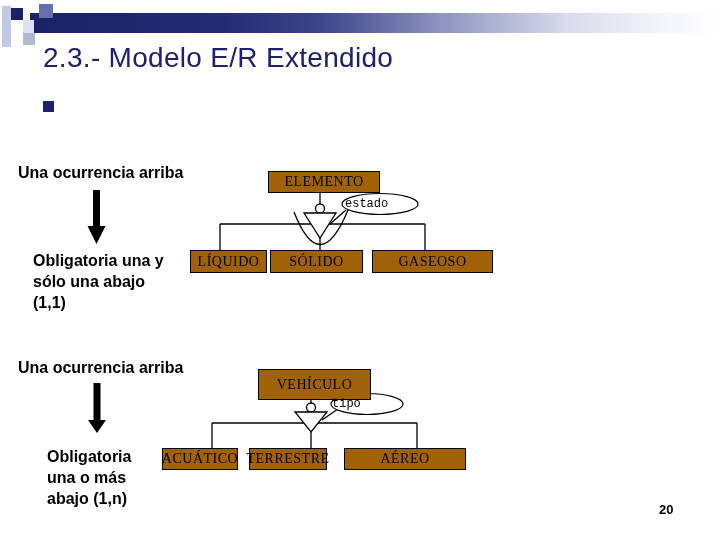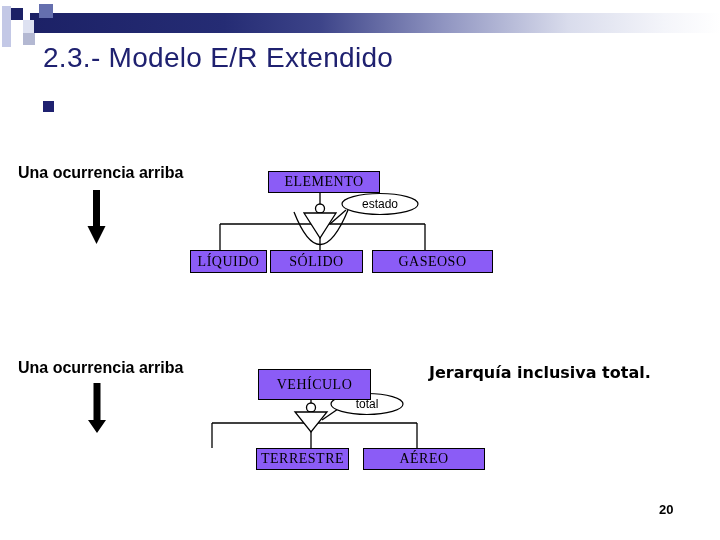--- a/index.html
+++ b/index.html
@@ -17,25 +17,25 @@
   .sq-gray{left:23px;top:33px;width:12px;height:12px;background:#b3b8d2;}
   .sq-slate{left:39px;top:4px;width:14px;height:14px;background:#656fae;}
   
   .title{position:absolute;left:43px;top:42px;font-size:28px;color:#1f2170;letter-spacing:0.3px;white-space:nowrap;}
   .bullet-sq{position:absolute;left:43px;top:101px;width:11px;height:11px;background:#1f2170;}
   .bullet-label{position:absolute;left:67px;top:94px;font-size:20px;color:#1f2170;white-space:nowrap;}
   
   .note{position:absolute;font-size:16px;font-weight:bold;color:#000;line-height:21px;white-space:nowrap;}
   .caption{position:absolute;font-family:"DejaVu Sans",sans-serif;font-size:16px;font-weight:bold;color:#000;white-space:nowrap;}
   .entity{
-    position:absolute;background:#8b5cf6;border:1.5px solid #000;box-sizing:border-box;
+    position:absolute;background:#a16207;border:1.5px solid #000;box-sizing:border-box;
     font-family:"Liberation Serif",serif;font-size:14px;letter-spacing:0.5px;color:#000;
     display:flex;align-items:center;justify-content:center;white-space:nowrap;z-index:10;
   }
-  .attr-label{position:absolute;width:70px;text-align:center;font-size:12px;color:#000;z-index:12;}
+  .attr-label{position:absolute;width:70px;font-size:12px;color:#000;z-index:12;font-family:Liberation Mono, monospace;}
   .connectors{position:absolute;left:0;top:0;width:720px;height:540px;z-index:5;pointer-events:none;}
   .page-num{position:absolute;left:659px;top:502px;font-size:13px;font-weight:bold;color:#000;}
 </style>
 </head>
 <body>
 
 <div class="slide">
 
   <div class="hdr-bar"></div>
   <div class="sq sq-strip"></div>
@@ -82,30 +82,40 @@
 
       <polygon fill="#fff" points="295,412 327,412 311,432"></polygon>
       <path d="M311,432 V448"></path>
 
       <path d="M322,420 L338,409"></path>
       <ellipse cx="367" cy="404" rx="36" ry="10.5" fill="#fff" stroke-width="1.2"></ellipse>
     </g>
   </svg>
 
   <div class="note" style="left:18px;top:162px;">Una ocurrencia arriba</div>
+  <div class="note" style="left:33px;top:250px;">
+    <div>Obligatoria una y</div>
+    <div>sólo una abajo</div>
+    <div>(1,1)</div>
+  </div>
 
   <div class="entity" style="left:268px;top:171px;width:112px;height:22px;">ELEMENTO</div>
   <div class="attr-label" style="left:345px;top:197px;">estado</div>
   <div class="entity" style="left:170px;top:250px;width:77px;height:23px;margin-left:20px;">LÍQUIDO</div>
   <div class="entity" style="left:372px;top:250px;width:121px;height:23px;">GASEOSO</div>
   <div class="entity" style="left:270px;top:250px;width:93px;height:23px;">SÓLIDO</div>
 
   <div class="note" style="left:18px;top:357px;">Una ocurrencia arriba</div>
-  <div class="caption" style="left:429px;top:363px;">Jerarquía inclusiva total.</div>
+  <div class="note" style="left:47px;top:446px;">
+    <div>Obligatoria</div>
+    <div>una o más</div>
+    <div>abajo (1,n)</div>
+  </div>
 
   <div class="entity" style="left:258px;top:369px;width:113px;height:31px;">VEHÍCULO</div>
-  <div class="attr-label" style="left:332px;top:397px;">total</div>
-  <div class="entity" style="left:256px;top:448px;width:93px;height:22px;">TERRESTRE</div>
-  <div class="entity" style="left:363px;top:448px;width:122px;height:22px;">AÉREO</div>
+  <div class="attr-label" style="left:332px;top:397px;">tipo</div>
+  <div class="entity" style="left:162px;top:448px;width:76px;height:22px;">ACUÁTICO</div>
+  <div class="entity" style="left:249px;top:448px;width:78px;height:22px;">TERRESTRE</div>
+  <div class="entity" style="left:344px;top:448px;width:122px;height:22px;">AÉREO</div>
 
   <div class="page-num">20</div>
 
 </div>
 
 </body></html>

